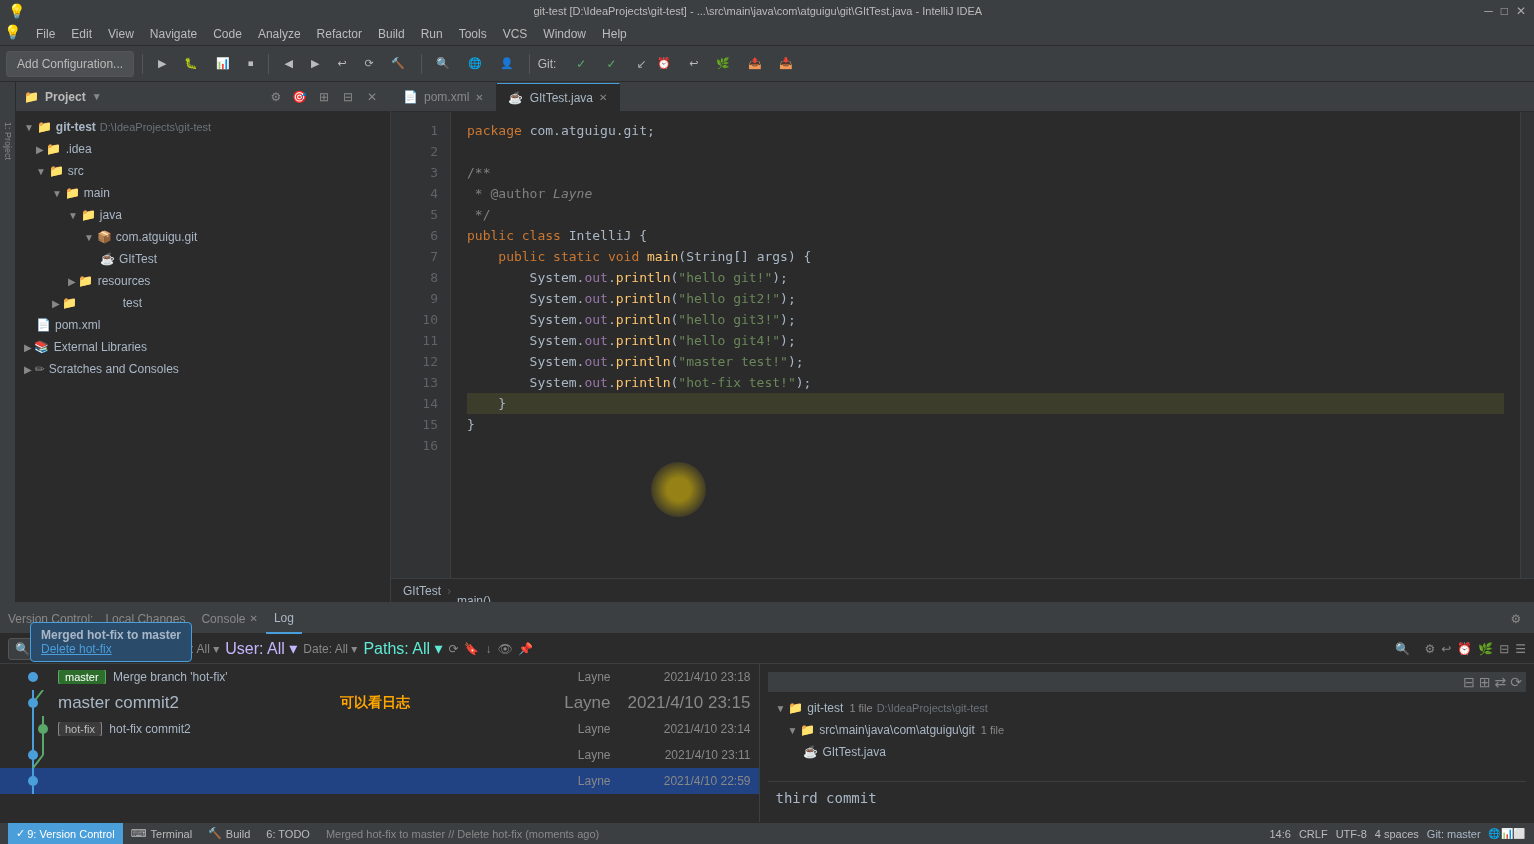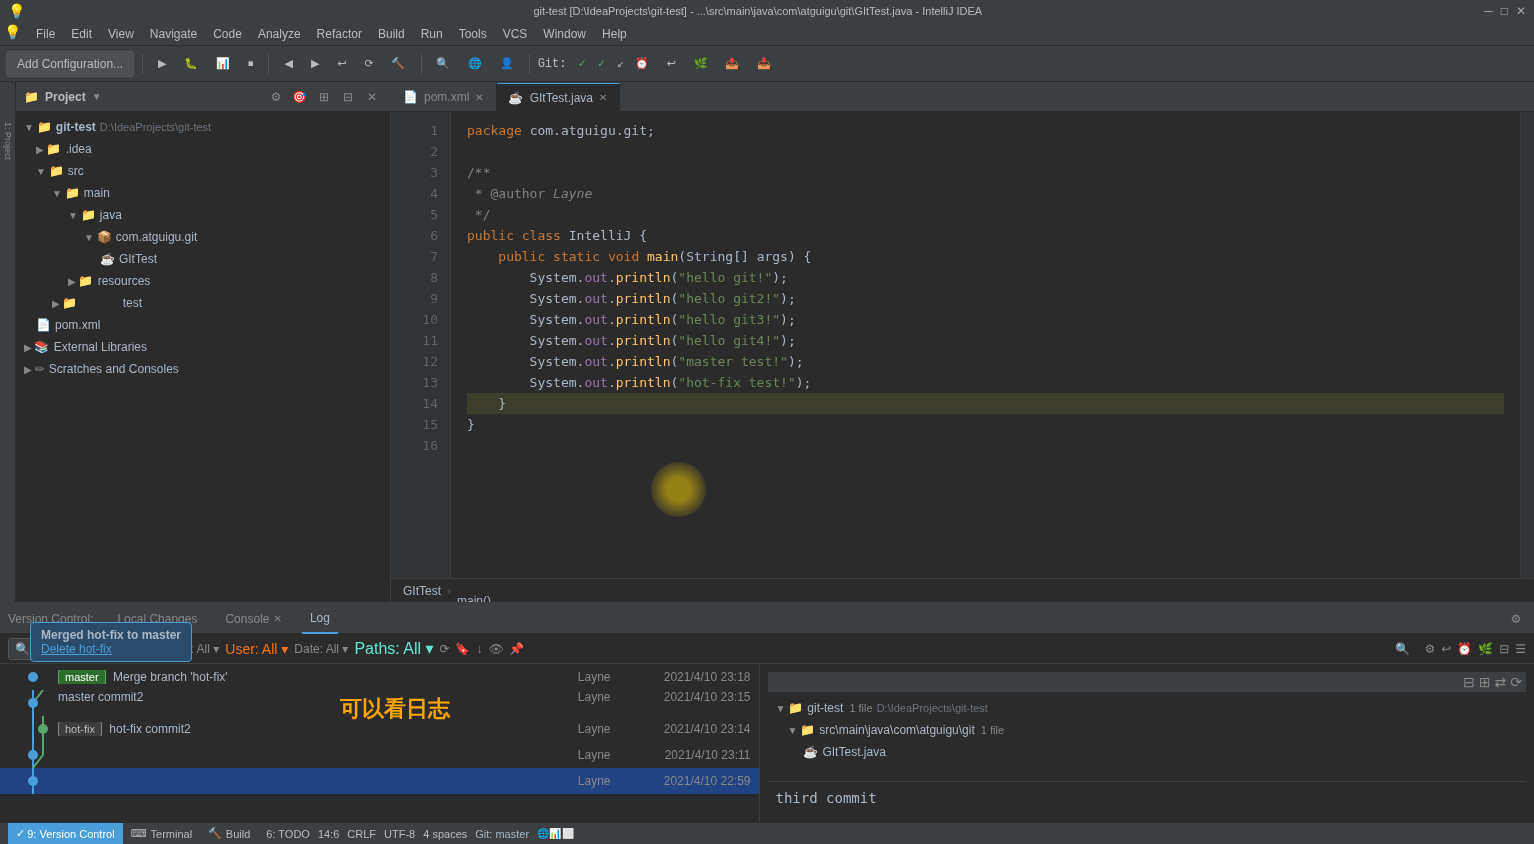--- a/index.html
+++ b/index.html
@@ -10,21 +10,21 @@
 
     
     #menu-bar { height: 24px; background: #3c3f41; display: flex; align-items: center; padding: 0 4px; border-bottom: 1px solid #2b2b2b; }
     .menu-item { padding: 2px 8px; font-size: 12px; color: #bbb; cursor: pointer; height: 24px; display: flex; align-items: center; }
 
     
     #toolbar { height: 36px; background: #3c3f41; display: flex; align-items: center; padding: 0 6px; gap: 4px; border-bottom: 1px solid #2b2b2b; }
     .toolbar-btn { height: 28px; padding: 0 6px; background: transparent; border: 1px solid transparent; color: #bbb; cursor: pointer; display: flex; align-items: center; justify-content: center; font-size: 11px; border-radius: 3px; }
     .toolbar-config { background: #4c5052; border: 1px solid #555; border-radius: 3px; padding: 0 10px; height: 26px; display: flex; align-items: center; font-size: 12px; color: #bbb; cursor: pointer; }
     .toolbar-sep { width: 1px; height: 20px; background: #555; margin: 0 4px; }
-    .git-label { color: #bbb; font-size: 12px; display: flex; align-items: center; gap: 12px; font-family: Liberation Mono, monospace; }
+    .git-label { color: #bbb; font-size: 12px; display: flex; align-items: center; gap: 20px; }
     .git-green { color: #59a869; }
     .git-check { color: #59a869; }
 
     
     #main { display: flex; height: calc(844px - 22px - 24px - 36px - 30px); }
 
     
     #project-panel { width: 390px; background: #2b2b2b; border-right: 1px solid #3c3f41; display: flex; flex-direction: column; overflow: hidden; }
     #project-header { height: 30px; background: #3c3f41; display: flex; align-items: center; padding: 0 8px; gap: 6px; border-bottom: 1px solid #2b2b2b; }
     .panel-title { font-size: 12px; font-weight: bold; color: #bbb; }
@@ -53,21 +53,21 @@
     
     
     .yellow-circle { position: absolute; left: 620px; top: 505px; width: 60px; height: 60px; background: radial-gradient(circle, #ffd700aa 40%, transparent 70%); border-radius: 50%; pointer-events: none; }
 
     
     #breadcrumb-bar { height: 24px; background: #2b2b2b; display: flex; align-items: center; padding: 0 12px; gap: 6px; font-size: 12px; color: #888; border-top: 1px solid #3c3f41; }
 
     
     #bottom-panel { height: 220px; background: #2b2b2b; border-top: 2px solid #3c3f41; display: flex; flex-direction: column; }
     #bottom-tabs { height: 30px; background: #3c3f41; display: flex; align-items: center; padding: 0 8px; gap: 0; border-bottom: 1px solid #2b2b2b; }
-    .bottom-tab { height: 30px; padding: 0 12px; display: flex; align-items: center; font-size: 12px; cursor: pointer; color: #888; margin-left: 12px; }
+    .bottom-tab { height: 30px; padding: 0 12px; display: flex; align-items: center; font-size: 12px; cursor: pointer; color: #888; }
     .bottom-tab.active { color: #a9b7c6; border-bottom: 2px solid #4a9eda; }
     .bottom-icon { width: 20px; height: 20px; display: flex; align-items: center; justify-content: center; cursor: pointer; color: #888; }
 
     
     #log-toolbar { height: 30px; background: #2b2b2b; display: flex; align-items: center; padding: 0 8px; gap: 6px; border-bottom: 1px solid #3c3f41; }
     .log-search { height: 22px; background: #3c3f41; border: 1px solid #555; border-radius: 3px; padding: 0 6px; color: #a9b7c6; font-size: 12px; width: 120px; }
     .log-filter { display: flex; align-items: center; gap: 4px; font-size: 12px; color: #888; cursor: pointer; }
 
     
     #log-content { flex: 1; display: flex; overflow: hidden; }
@@ -390,21 +390,21 @@
     </div>
     <div style="margin-left:auto;display:flex;gap:4px;">
       <span class="bottom-icon" style="width:20px;height:20px;display:flex;align-items:center;justify-content:center;cursor:pointer;color:#888;">⚙</span>
     </div>
   </div>
 
   <div id="log-toolbar" style="height:30px;background:#2b2b2b;display:flex;align-items:center;padding:0 8px;gap:6px;border-bottom:1px solid #3c3f41;">
     <input class="log-search" type="text" placeholder="🔍" style="height: 22px; background: rgb(60, 63, 65); border: 1px solid rgb(85, 85, 85); border-radius: 3px; padding: 0px 6px; color: rgb(169, 183, 198); font-size: 12px; width: 120px;">
     <span style="color:#888;cursor:pointer;font-size:14px;">⚙</span>
     <span class="log-filter" style="display:flex;align-items:center;gap:4px;font-size:12px;color:#888;cursor:pointer;">Branch: All ▾</span>
-    <span class="log-filter" style="display:flex;align-items:center;gap:4px;font-size:14px;color:#f97316;cursor:pointer;">User: All ▾</span>
+    <span class="log-filter" style="display:flex;align-items:center;gap:4px;font-size:16px;color:#c4b5fd;cursor:pointer;">User: All ▾</span>
     <span class="log-filter" style="display:flex;align-items:center;gap:4px;font-size:12px;color:#888;cursor:pointer;">Date: All ▾</span>
     <span class="log-filter" style="display:flex;align-items:center;gap:4px;font-size:16px;color:#5eead4;cursor:pointer;">Paths: All ▾</span>
     <span style="color:#888;cursor:pointer;">⟳</span>
     <span style="color:#888;cursor:pointer;">🔖</span>
     <span style="color:#888;cursor:pointer;">↓</span>
     <span style="color:#888;cursor:pointer;">👁</span>
     <span style="color:#888;cursor:pointer;">📌</span>
     <div style="margin-left:auto;display:flex;gap:6px;align-items:center;">
       <span style="color:#888;cursor:pointer;">🔍</span>
       <span style="color:#888;cursor:pointer;margin-left:8px;">⚙</span>
@@ -413,37 +413,37 @@
       <span style="color:#888;cursor:pointer;">🌿</span>
       <span style="color:#888;cursor:pointer;">⊟</span>
       <span style="color:#888;cursor:pointer;">☰</span>
     </div>
   </div>
 
   <div id="log-content" style="flex:1;display:flex;overflow:hidden;position:relative;">
 
     <div id="log-graph" style="flex:1;overflow-y:auto;background:#2b2b2b;min-width:0;">
 
-      <div style="position:absolute;left:340px;top:30px;color:#ffa500;font-size:22px;font-weight:bold;pointer-events:none;z-index:10;">可以看日志</div>
+      <div style="position:absolute;left:340px;top:30px;color:#ffa500;font-size:14px;font-weight:bold;pointer-events:none;z-index:10;">可以看日志</div>
 
       <div class="log-row" style="display:flex;align-items:center;height:26px;padding:0 8px;cursor:pointer;font-size:12px;">
         <div style="width:50px;display:flex;align-items:center;justify-content:center;">
           <svg width="40" height="26">
               <circle cx="20" cy="13" r="5" fill="#4a9eda"></circle>
             </svg>
         </div>
         <div style="flex:1;color:#a9b7c6;overflow:hidden;text-overflow:ellipsis;white-space:nowrap;">
           <span style="background:#2d6e2d;border:1px solid #59a869;color:#fff;padding:1px 6px;border-radius:3px;font-size:11px;margin-right:4px;">master</span>
           Merge branch 'hot-fix'
         </div>
         <div style="width:80px;color:#888;text-align:right;">Layne</div>
         <div style="width:140px;color:#888;text-align:right;">2021/4/10 23:18</div>
       </div>
 
-      <div class="log-row" style="display:flex;align-items:flex-start;height:26px;padding:0 8px;cursor:pointer;font-size:12px;">
+      <div class="log-row" style="display:flex;align-items:center;height:26px;padding:0 8px;cursor:pointer;font-size:17px;">
         <div style="width:50px;display:flex;align-items:center;justify-content:center;">
           <svg width="40" height="26">
             <line x1="20" y1="0" x2="20" y2="26" stroke="#4a9eda" stroke-width="2"></line>
             <line x1="20" y1="13" x2="30" y2="0" stroke="#59a869" stroke-width="2"></line>
             <circle cx="20" cy="13" r="5" fill="#4a9eda"></circle>
           </svg>
         </div>
         <div style="flex:1;color:#a9b7c6;">master commit2</div>
         <div style="width:80px;color:#888;text-align:right;">Layne</div>
         <div style="width:140px;color:#888;text-align:right;">2021/4/10 23:15</div>
@@ -545,20 +545,23 @@
     <span>⌨</span>
     <span>Terminal</span>
   </div>
   <div style="display:flex;align-items:center;gap:4px;padding:0 8px;height:22px;cursor:pointer;">
     <span>🔨</span>
     <span>Build</span>
   </div>
   <div style="display:flex;align-items:center;gap:4px;padding:0 8px;height:22px;cursor:pointer;">
     <span>6: TODO</span>
   </div>
+  <div style="flex:1;display:flex;align-items:center;padding:0 8px;">
+    <span style="color:#888;font-size:11px;">Merged hot-fix to master // Delete hot-fix (moments ago)</span>
+  </div>
   <div style="display:flex;align-items:center;gap:8px;">
     <span style="cursor:pointer;">14:6</span>
     <span style="cursor:pointer;">CRLF</span>
     <span style="cursor:pointer;">UTF-8</span>
     <span style="cursor:pointer;">4 spaces</span>
     <span style="cursor:pointer;color:#a9b7c6;">Git: master</span>
     <span style="color:#888;font-size:10px;">🌐📊⬜</span>
   </div>
 </div>
 

